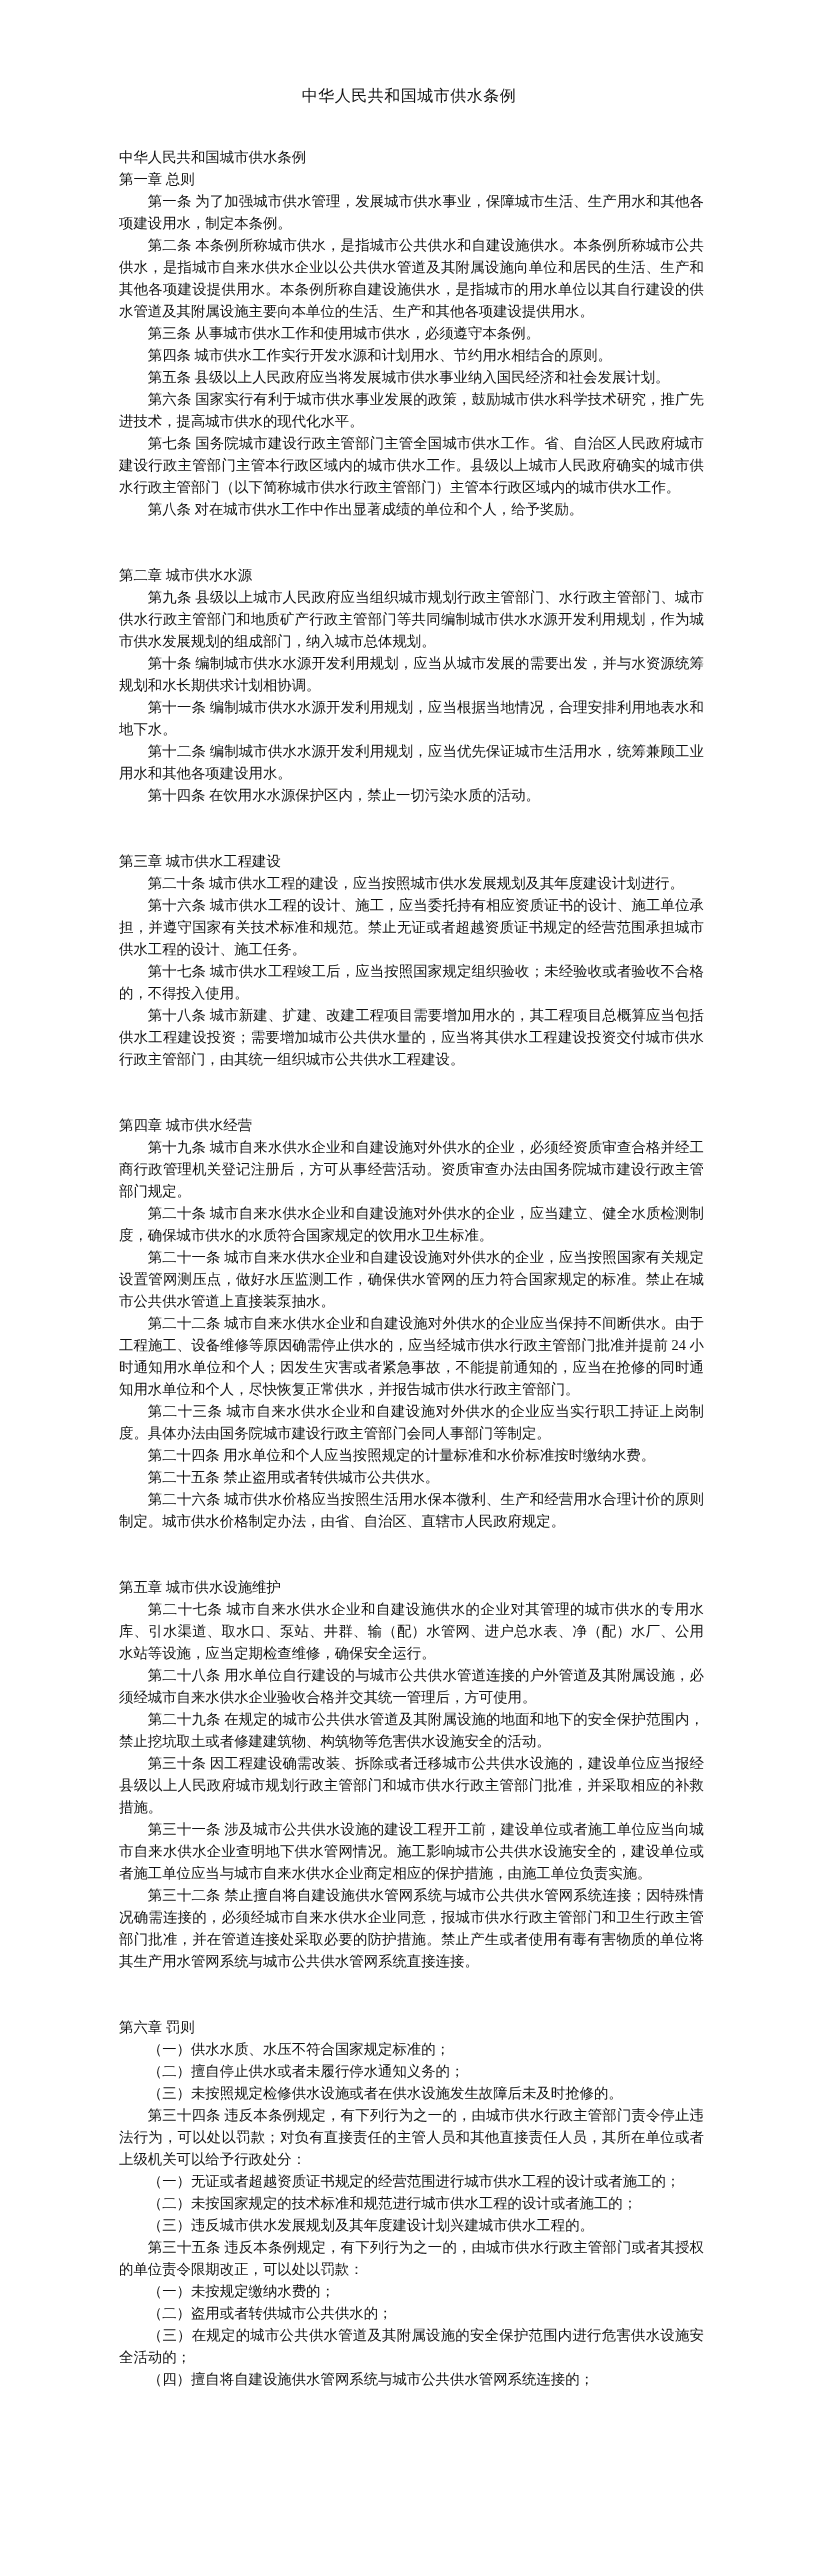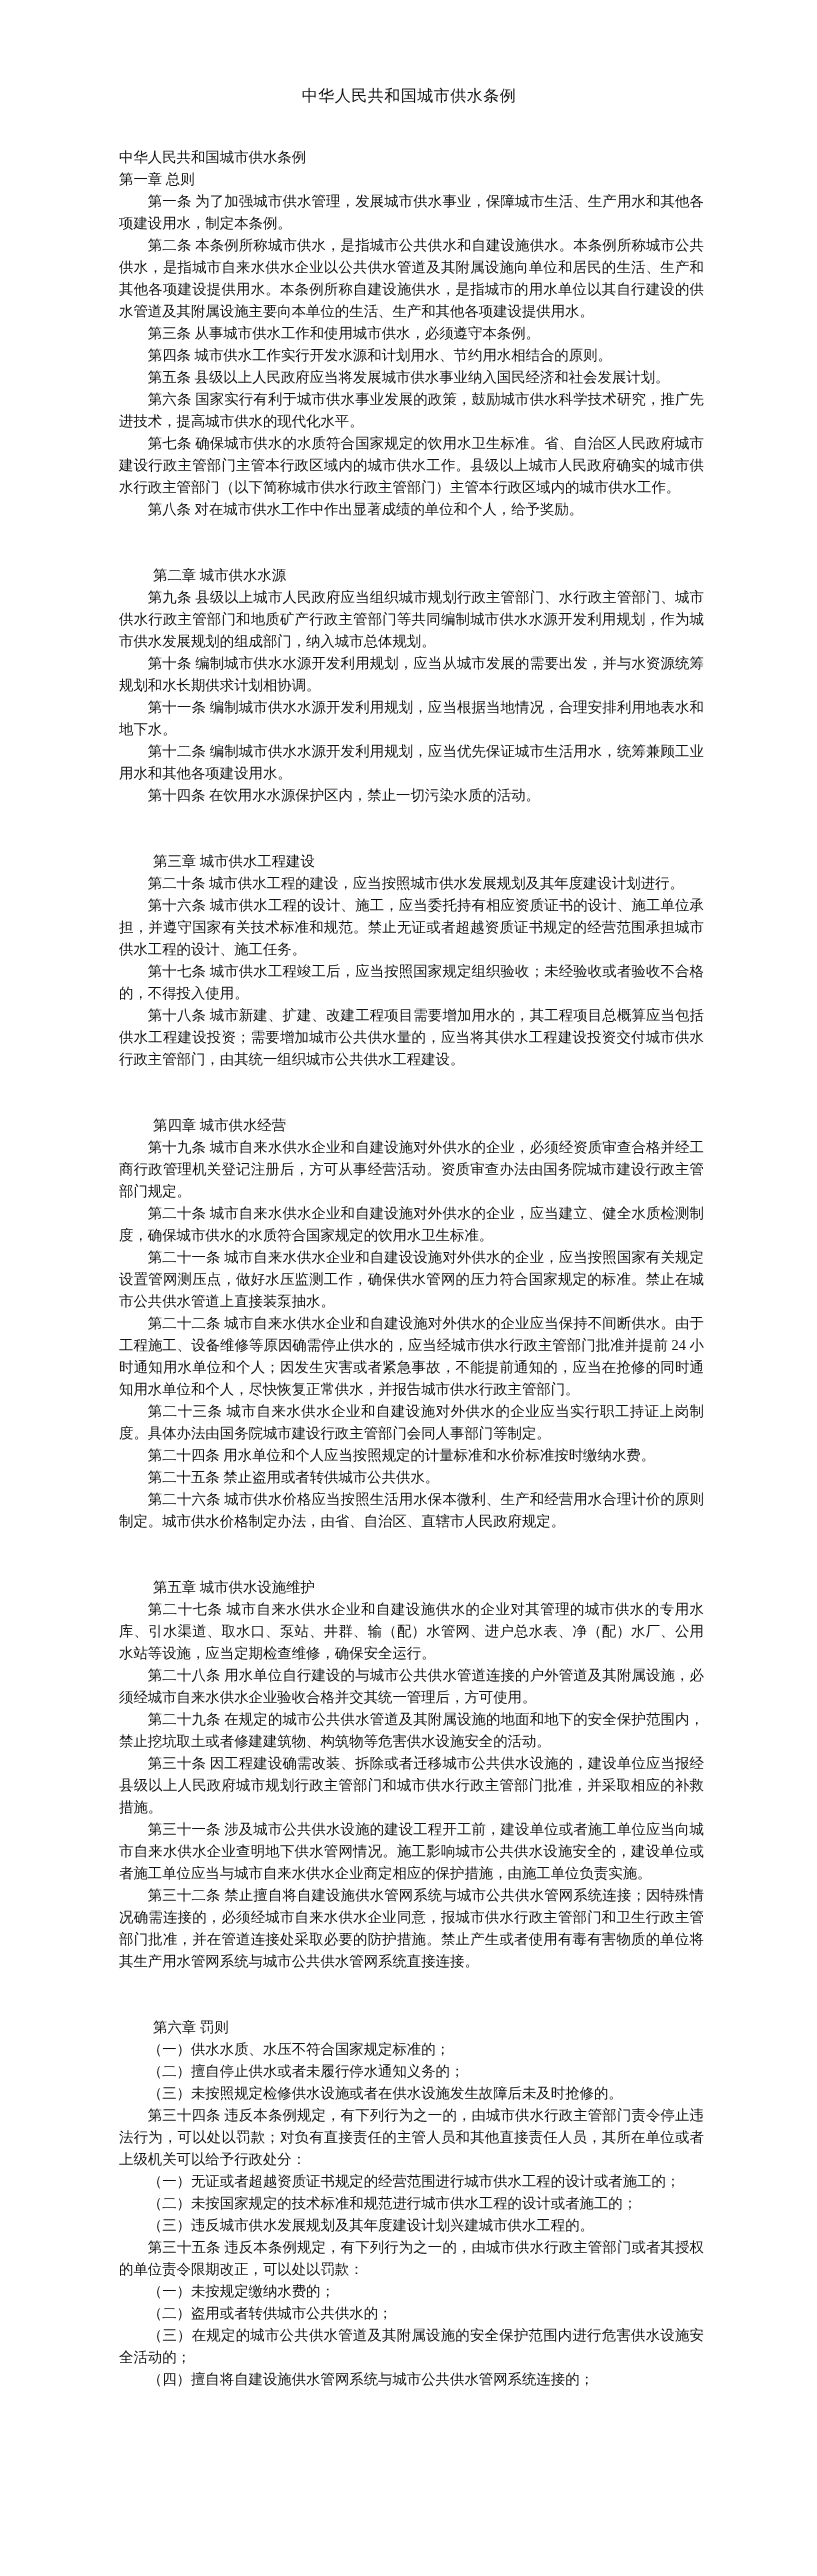--- a/index.html
+++ b/index.html
@@ -29,37 +29,37 @@
     top: 146px;
     left: 119px;
     width: 585px;
     font-size: 14.4px;
     line-height: 22px;
     text-align: justify;
     text-justify: inter-ideograph;
   }
   .doc-body p { margin: 0; padding: 0; }
   .doc-body p.article, .doc-body p.item { text-indent: 2em; }
-  .doc-body p.chapter { margin-top: 44px; margin-left: 34px; }
+  .doc-body p.chapter { margin-top: 44px; }
 </style>
 </head>
 <body>
 
 <div class="page">
   <div class="doc-title">中华人民共和国城市供水条例</div>
   <div class="doc-body">
       <p class="plain">中华人民共和国城市供水条例</p>
       <p class="plain">第一章 总则</p>
       <p class="article">第一条 为了加强城市供水管理，发展城市供水事业，保障城市生活、生产用水和其他各项建设用水，制定本条例。</p>
       <p class="article">第二条 本条例所称城市供水，是指城市公共供水和自建设施供水。本条例所称城市公共供水，是指城市自来水供水企业以公共供水管道及其附属设施向单位和居民的生活、生产和其他各项建设提供用水。本条例所称自建设施供水，是指城市的用水单位以其自行建设的供水管道及其附属设施主要向本单位的生活、生产和其他各项建设提供用水。</p>
       <p class="article">第三条 从事城市供水工作和使用城市供水，必须遵守本条例。</p>
       <p class="article">第四条 城市供水工作实行开发水源和计划用水、节约用水相结合的原则。</p>
       <p class="article">第五条 县级以上人民政府应当将发展城市供水事业纳入国民经济和社会发展计划。</p>
       <p class="article">第六条 国家实行有利于城市供水事业发展的政策，鼓励城市供水科学技术研究，推广先进技术，提高城市供水的现代化水平。</p>
-      <p class="article">第七条 确保城市供水的水质符合国家规定的饮用水卫生标准。省、自治区人民政府城市建设行政主管部门主管本行政区域内的城市供水工作。县级以上城市人民政府确实的城市供水行政主管部门（以下简称城市供水行政主管部门）主管本行政区域内的城市供水工作。</p>
+      <p class="article">第七条 国务院城市建设行政主管部门主管全国城市供水工作。省、自治区人民政府城市建设行政主管部门主管本行政区域内的城市供水工作。县级以上城市人民政府确实的城市供水行政主管部门（以下简称城市供水行政主管部门）主管本行政区域内的城市供水工作。</p>
       <p class="article">第八条 对在城市供水工作中作出显著成绩的单位和个人，给予奖励。</p>
       <p class="chapter">第二章 城市供水水源</p>
       <p class="article">第九条 县级以上城市人民政府应当组织城市规划行政主管部门、水行政主管部门、城市供水行政主管部门和地质矿产行政主管部门等共同编制城市供水水源开发利用规划，作为城市供水发展规划的组成部门，纳入城市总体规划。</p>
       <p class="article">第十条 编制城市供水水源开发利用规划，应当从城市发展的需要出发，并与水资源统筹规划和水长期供求计划相协调。</p>
       <p class="article">第十一条 编制城市供水水源开发利用规划，应当根据当地情况，合理安排利用地表水和地下水。</p>
       <p class="article">第十二条 编制城市供水水源开发利用规划，应当优先保证城市生活用水，统筹兼顾工业用水和其他各项建设用水。</p>
       <p class="article">第十四条 在饮用水水源保护区内，禁止一切污染水质的活动。</p>
       <p class="chapter">第三章 城市供水工程建设</p>
       <p class="article">第二十条 城市供水工程的建设，应当按照城市供水发展规划及其年度建设计划进行。</p>
       <p class="article">第十六条 城市供水工程的设计、施工，应当委托持有相应资质证书的设计、施工单位承担，并遵守国家有关技术标准和规范。禁止无证或者超越资质证书规定的经营范围承担城市供水工程的设计、施工任务。</p>

